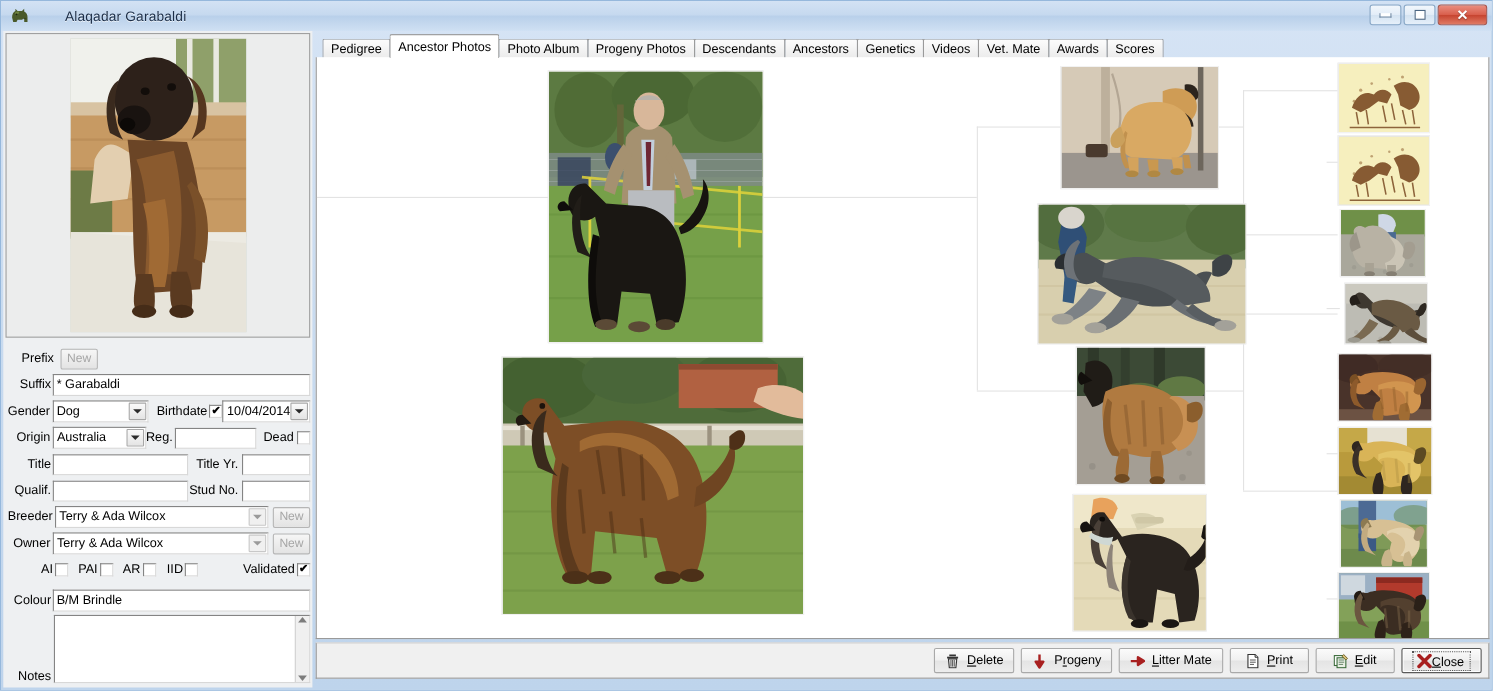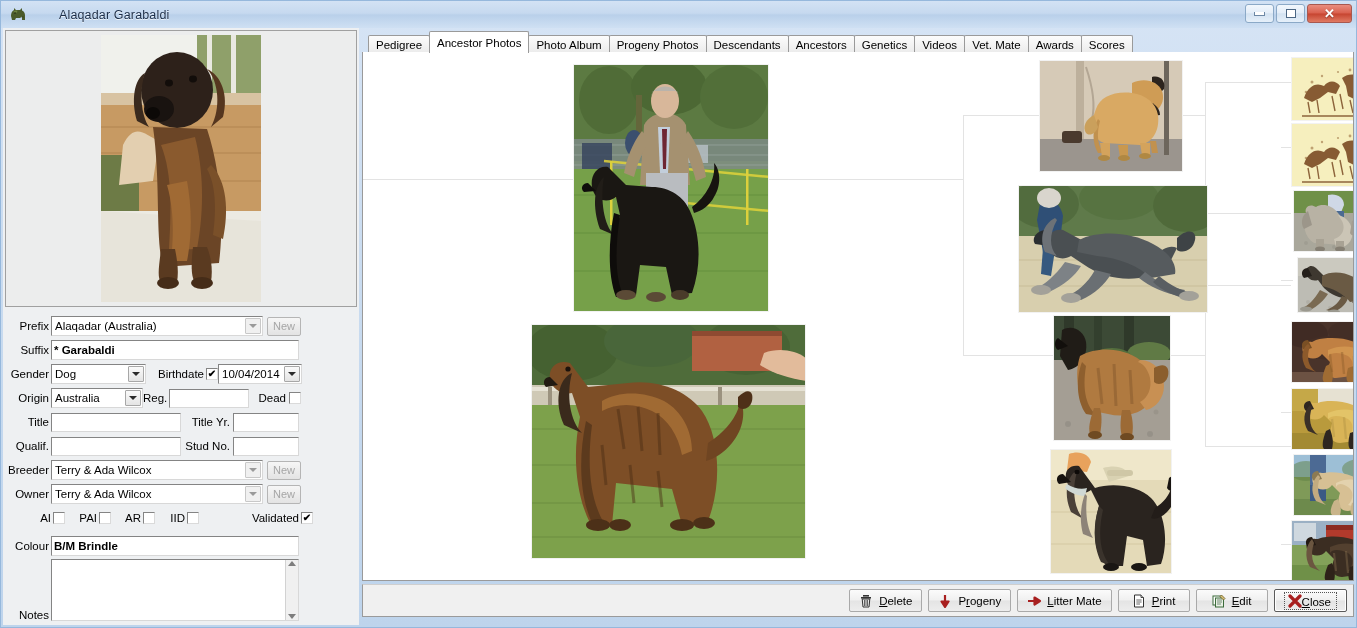--- a/index.html
+++ b/index.html
@@ -62,21 +62,21 @@
   .wbtn.close .glyph {
     color:#fff; font-size:13px; line-height:13px; font-weight:bold;
     font-family:"Liberation Sans",sans-serif; text-shadow:0 1px 1px rgba(0,0,0,.35);
   }
 
   
   .body-row { flex: 1; display: flex; padding: 0 2px 2px 2px; min-height: 0; }
 
   
   .left-panel {
-    width: 356px; flex: none;
+    width: 281px; flex: none;
     display: flex; flex-direction: column;
     background: #eef0f2;
     margin-right: 3px;
   }
   .photo-frame {
     height: 278px;
     margin: 2px 2px 0 2px;
     border: 1px solid #a0a0a0;
     background: #eceded;
     display:flex; align-items:center; justify-content:center;
@@ -94,21 +94,21 @@
     padding-top: 2px;
     font-size: 11.5px; color: #000;
   }
   .frow { display:flex; align-items:center; height:22px; margin-bottom:2px; padding-left:2px;}
   .lbl { text-align:right; padding-right:2px; color:#000; font-size:11.5px; white-space:nowrap; }
   .fld {
     background:#fff; border:1px solid; border-color:#848484 #d8d8d8 #d8d8d8 #848484;
     height:19px; display:flex; align-items:center; padding:0 2px;
     font-size:11.5px; color:#000; overflow:hidden; white-space:nowrap;
   }
-  .fld.tall { height: 20px; font-weight: bold; }
+  .fld.tall { height: 20px; }
   .combo { position: relative; display:flex; align-items:center; background:#fff;
     border:1px solid; border-color:#848484 #d8d8d8 #d8d8d8 #848484; height:20px; }
   .combo .val { flex:1; padding-left:3px; font-size:11.5px; white-space:nowrap; overflow:hidden;}
   .arrowbtn {
     width:16px; height:16px; margin-right:1px; flex:none;
     background: linear-gradient(to bottom,#fafafa,#e4e4e4);
     border:1px solid #a7a7a7; border-radius:1px;
     display:flex; align-items:center; justify-content:center;
   }
   .arrowbtn.flat { background:#f0f0f0; border-color:#c8c8c8; }
@@ -275,26 +275,20 @@
               <path d="M64 120 L70 140 M80 118 L84 142 M94 124 L96 146 M72 166 L76 190 M88 162 L90 188"></path>
             </g>
           </svg>
         </div>
       </div>
 
       <div class="form-area">
 
         <div class="frow">
           <div class="lbl" style="width:44px">Prefix</div>
-          <div class="combo" style="width:212px">
-            <span class="val">Alaqadar (Australia)</span>
-            <span class="arrowbtn flat">
-                <i class="caret dim"></i>
-              </span>
-          </div>
           <div class="newbtn">New</div>
         </div>
 
         <div class="frow">
           <div class="lbl" style="width:44px">Suffix</div>
           <div class="fld tall" style="width:248px">* Garabaldi</div>
         </div>
 
         <div class="frow">
           <div class="lbl" style="width:44px">Gender</div>

